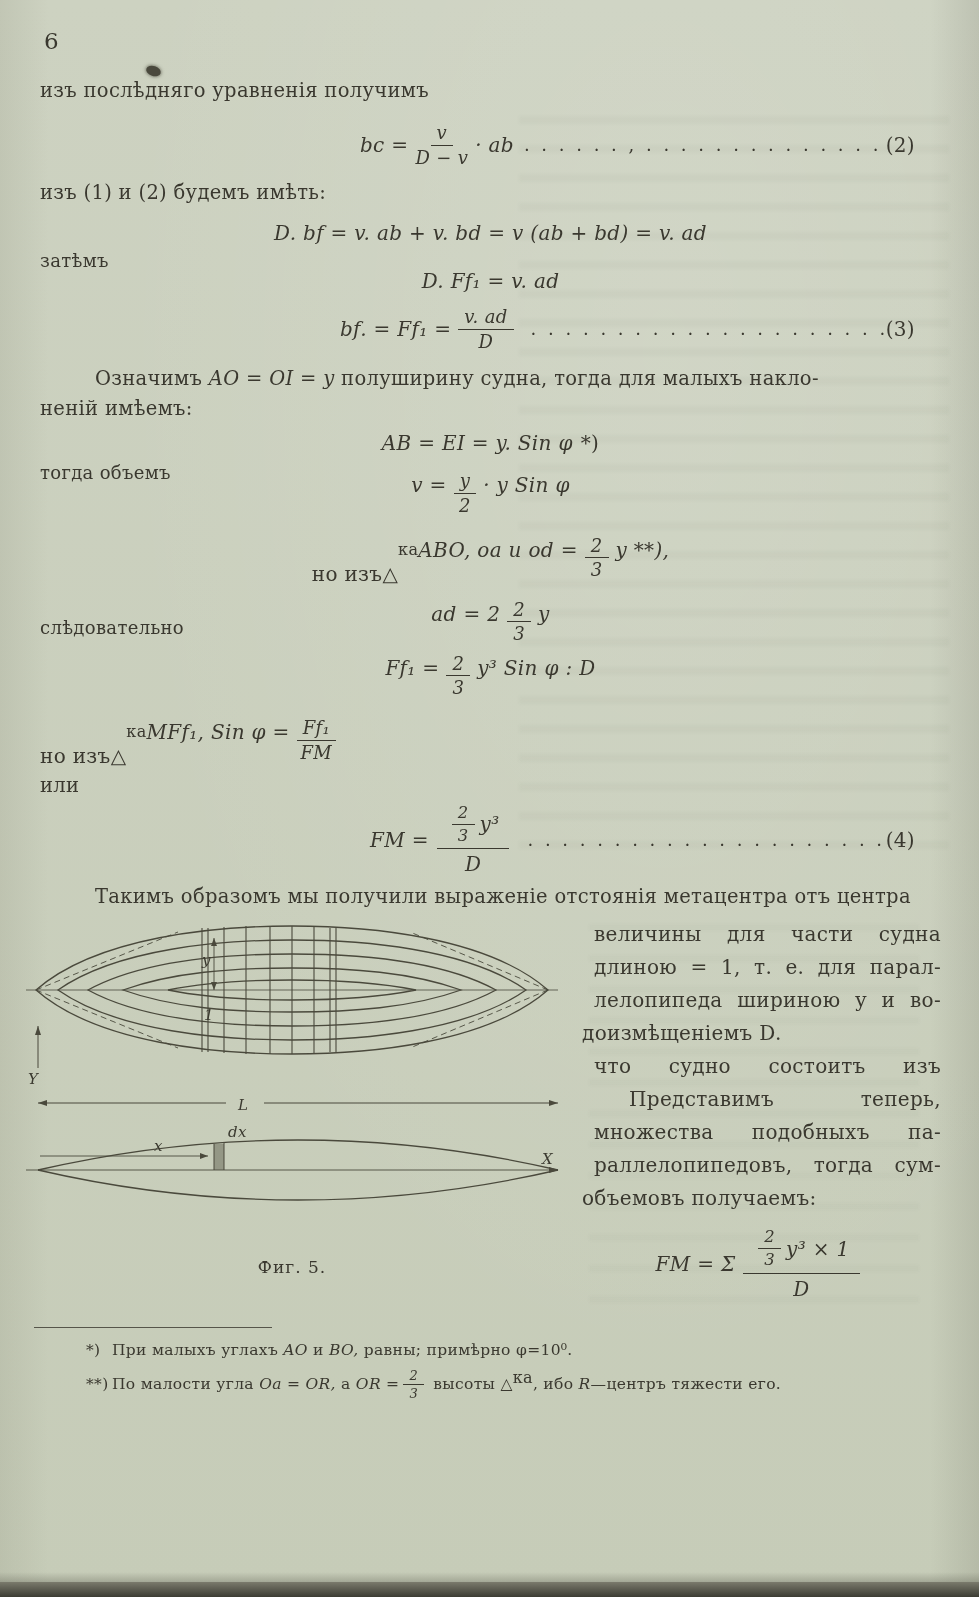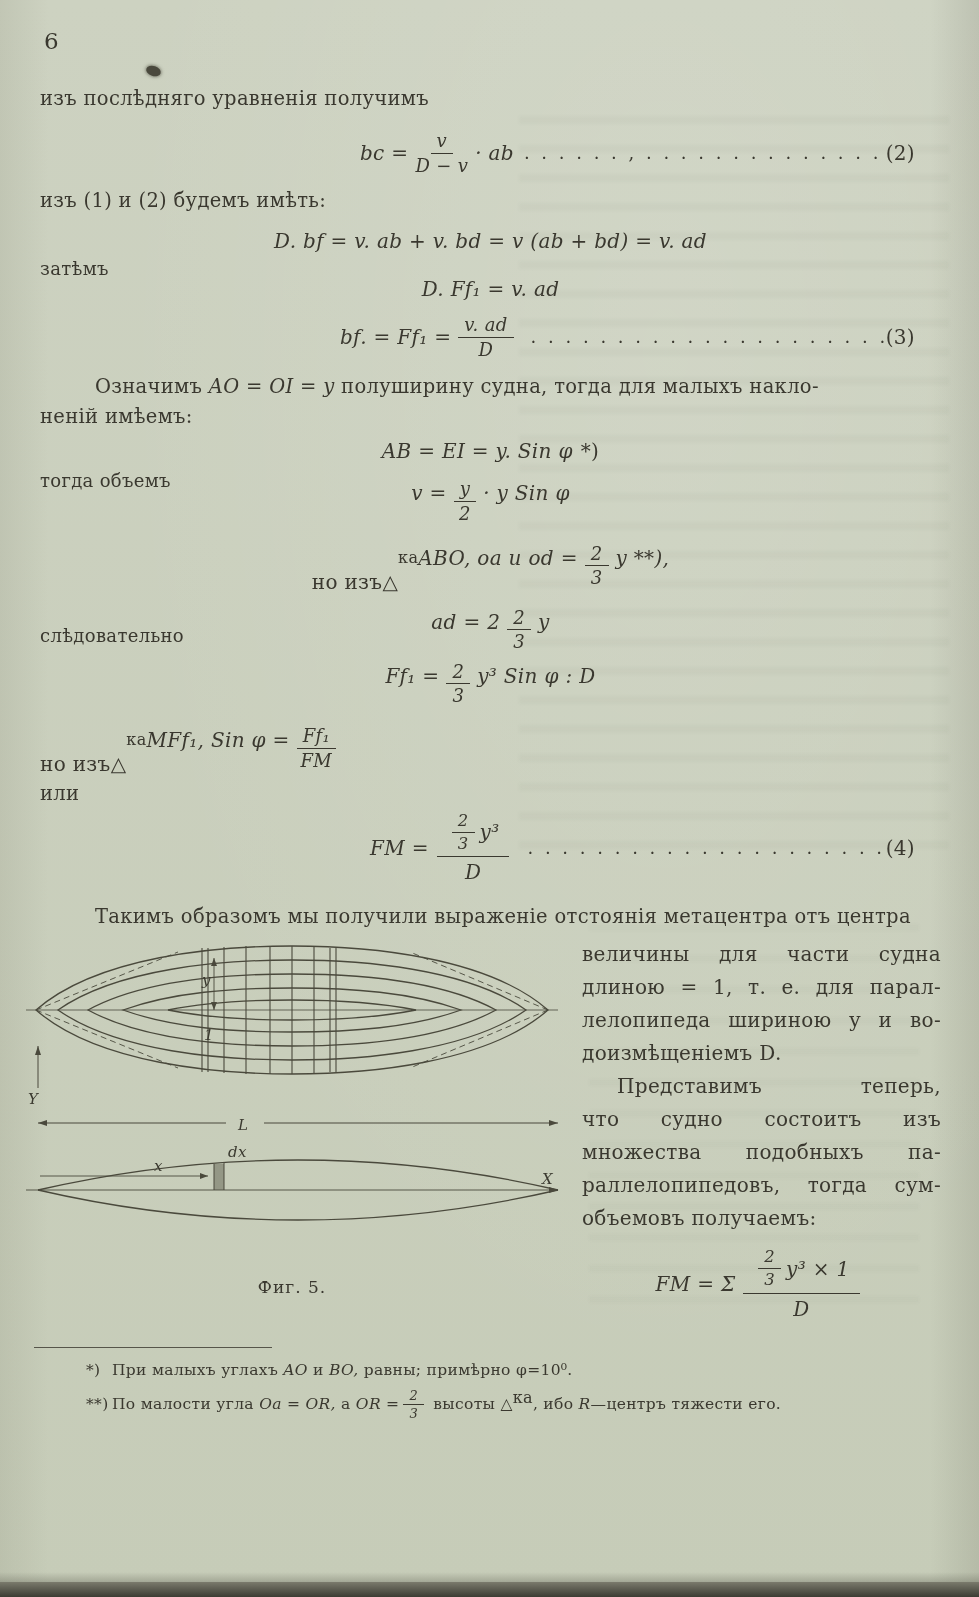--- a/index.html
+++ b/index.html
@@ -19,21 +19,21 @@
   .bleed { position:absolute; pointer-events:none; opacity:0.55; filter:blur(1.5px); }
   .bleed-1 { right:30px; top:95px; width:430px; height:760px;
     background:repeating-linear-gradient(180deg, transparent 0 21px, rgba(75,85,60,0.07) 21px 29px); }
   .bleed-2 { right:60px; top:900px; width:330px; height:420px;
     background:repeating-linear-gradient(180deg, transparent 0 24px, rgba(75,85,60,0.06) 24px 31px); }
   .bottom-band { position:absolute; left:0; right:0; bottom:0; height:15px;
     background:linear-gradient(#7a7a6c, #3c3c33); }
   .bottom-shadow { position:absolute; left:0; right:0; bottom:15px; height:10px;
     background:linear-gradient(rgba(0,0,0,0), rgba(60,60,48,0.25)); }
 
-  .content { position:absolute; left:40px; right:38px; top:84px; font-size:19.5px; line-height:30px; }
+  .content { position:absolute; left:40px; right:38px; top:76px; font-size:19.5px; line-height:30px; }
   p { margin:0; }
   .indent { text-indent:55px; }
   .m { font-style:italic; }
   .up { font-style:normal;margin-top:24px; }
 
   
   .eqrow { display:flex; align-items:center; font-size:20px; }
   .eq-spacer { flex:0 0 auto; }
   .dots { flex:1 1 0; overflow:hidden; white-space:nowrap; padding:0 10px; letter-spacing:3px; font-size:18px; }
   .eq-tag { flex:0 0 auto; margin-right:26px; font-style:normal; }
@@ -53,21 +53,21 @@
   .bigfrac .bden { padding-top:3px; }
 
   sup.kka { font-size:16px; font-style:normal; }
   .note-mark { font-style:normal; margin-left:8px; }
 
   
   .bottom { display:flex; margin-top:6px; }
   .fig-col { flex:0 0 548px; margin-left:-22px; }
   .fig-caption { text-align:center; font-size:17px; letter-spacing:1px; margin-top:4px; }
   .right-col { flex:1 1 auto; padding-left:16px; font-size:20px; line-height:33px; }
-  .jl { text-align:justify; text-align-last:justify; }
+  .jl { text-align:justify; text-align-last:justify;margin-left:12px; }
   .rc-indent { text-indent:35px; }
   .rc-eq { display:flex; justify-content:center; align-items:center; font-size:20px; margin-top:12px; }
 
   svg { display:block; }
   svg text { font-family:"DejaVu Serif","Liberation Serif",serif; font-style:italic; font-size:15px; fill:#3b3a30; }
 
   
   .footnote-rule { margin-top:26px; margin-left:-6px; width:238px; border-top:1.3px solid #56554a; }
   .footnotes { margin-top:10px; font-size:15.5px; line-height:1.55; }
   .footnote { padding-left:46px; margin-top:4px; display:block; }
@@ -199,21 +199,21 @@
             <span class="den m">3</span>
           </span>
           <span class="m">y³</span>
         </span>
         <span class="bden m">D</span>
       </span>
       <span class="dots">. . . . . . . . . . . . . . . . . . . . . .</span>
       <span class="eq-tag">(4)</span>
     </div>
 
-    <p class="indent" style="margin-top:18px;">Такимъ образомъ мы получили выраженіе отстоянія метацентра отъ центра</p>
+    <p class="indent" style="margin-top:6px;">Такимъ образомъ мы получили выраженіе отстоянія метацентра отъ центра</p>
 
     <div class="bottom">
       <div class="fig-col">
         <svg width="548" height="330" viewBox="0 0 548 330">
           <g fill="none" stroke="#4a493c" stroke-width="1.3">
             <path d="M 18 72 C 80 18 200 8 274 8 C 348 8 468 18 530 72 C 468 126 348 136 274 136 C 200 136 80 126 18 72 Z"></path>
             <path d="M 40 72 C 100 30 205 22 274 22 C 343 22 448 30 508 72 C 448 114 343 122 274 122 C 205 122 100 114 40 72 Z"></path>
             <path d="M 70 72 C 125 42 210 36 274 36 C 338 36 423 42 478 72 C 423 102 338 108 274 108 C 210 108 125 102 70 72 Z"></path>
             <path d="M 105 72 C 155 54 215 50 274 50 C 333 50 393 54 443 72 C 393 90 333 94 274 94 C 215 94 155 90 105 72 Z"></path>
             <path d="M 150 72 C 190 64 230 62 274 62 C 318 62 358 64 398 72 C 358 80 318 82 274 82 C 230 82 190 80 150 72 Z"></path>
@@ -248,22 +248,22 @@
           <text x="524" y="246">X</text>
         </svg>
         <div class="fig-caption">Фиг. 5.</div>
       </div>
 
       <div class="right-col">
         <div class="jl">величины для части судна</div>
         <div class="jl">длиною = 1, т. е. для парал-</div>
         <div class="jl">лелопипеда шириною y и во-</div>
         <div>доизмѣщеніемъ D.</div>
+        <div class="jl">что судно состоитъ изъ</div>
         <div class="jl rc-indent">Представимъ теперь,</div>
-        <div class="jl">что судно состоитъ изъ</div>
         <div class="jl">множества подобныхъ па-</div>
         <div class="jl">раллелопипедовъ, тогда сум-</div>
         <div>объемовъ получаемъ:</div>
 
         <div class="rc-eq">
           <span class="m">FM = Σ</span>
           <span class="bigfrac">
             <span class="bnum">
               <span class="frac small">
                 <span class="num m">2</span>

